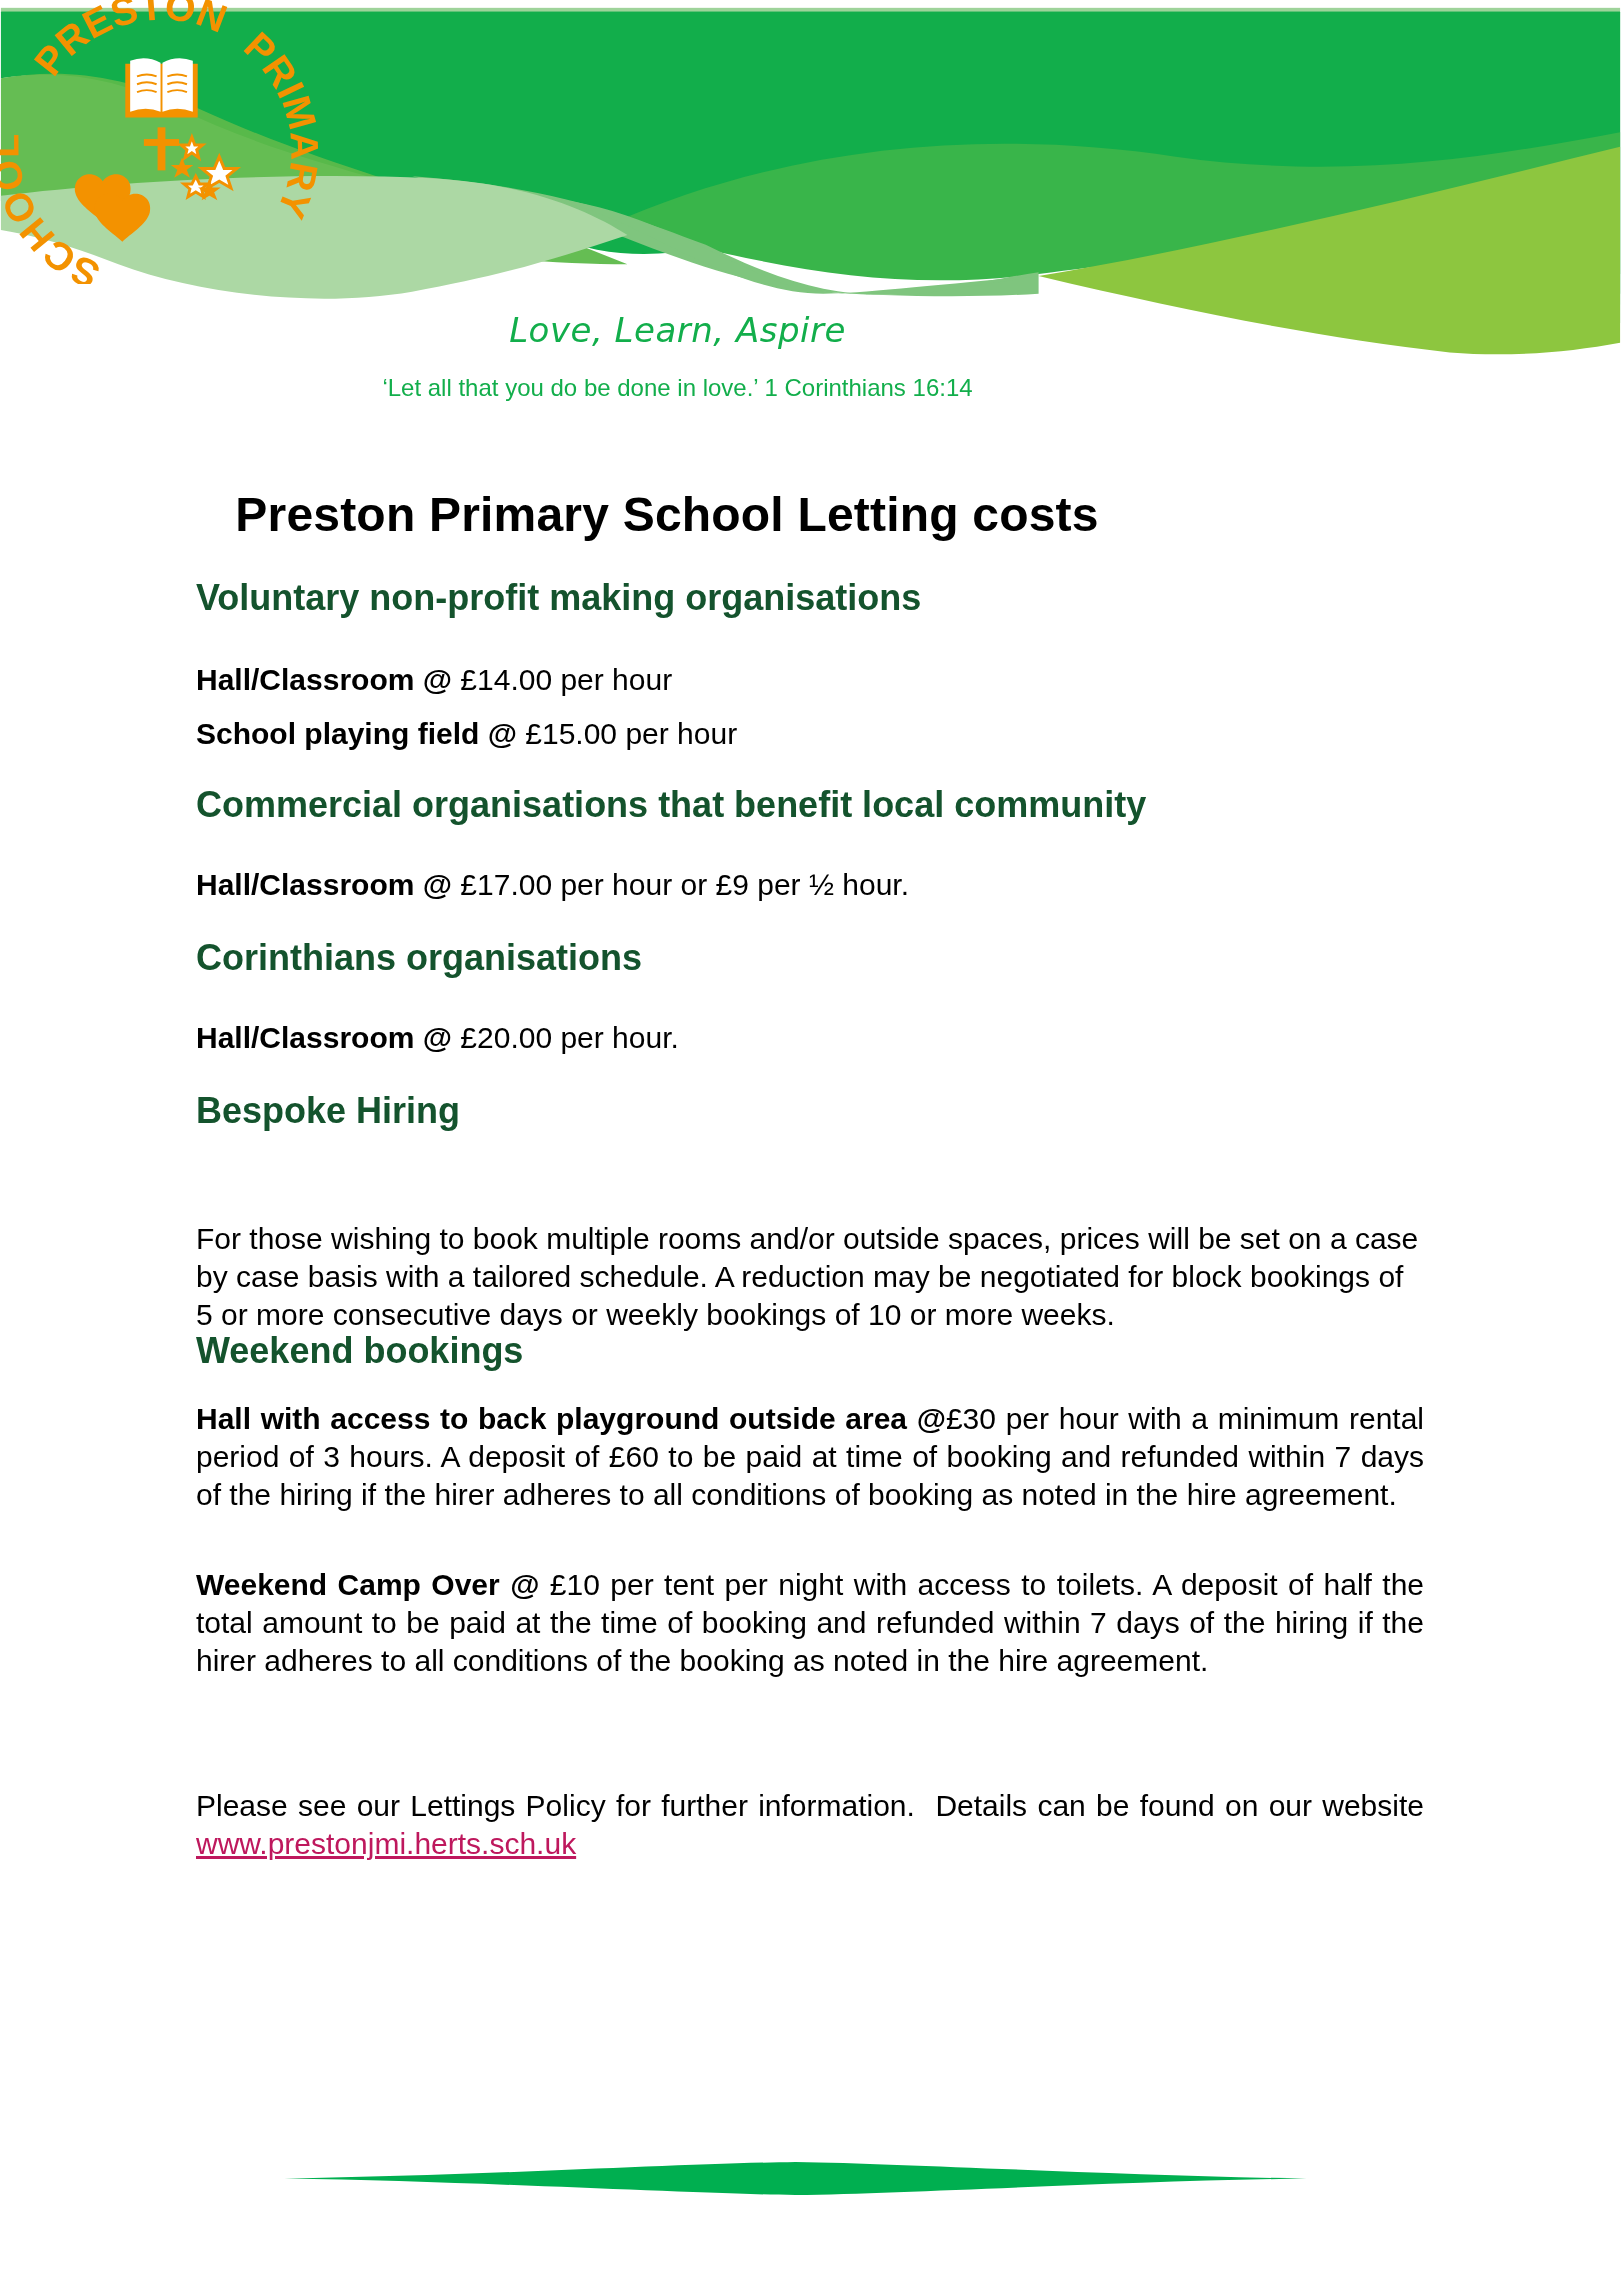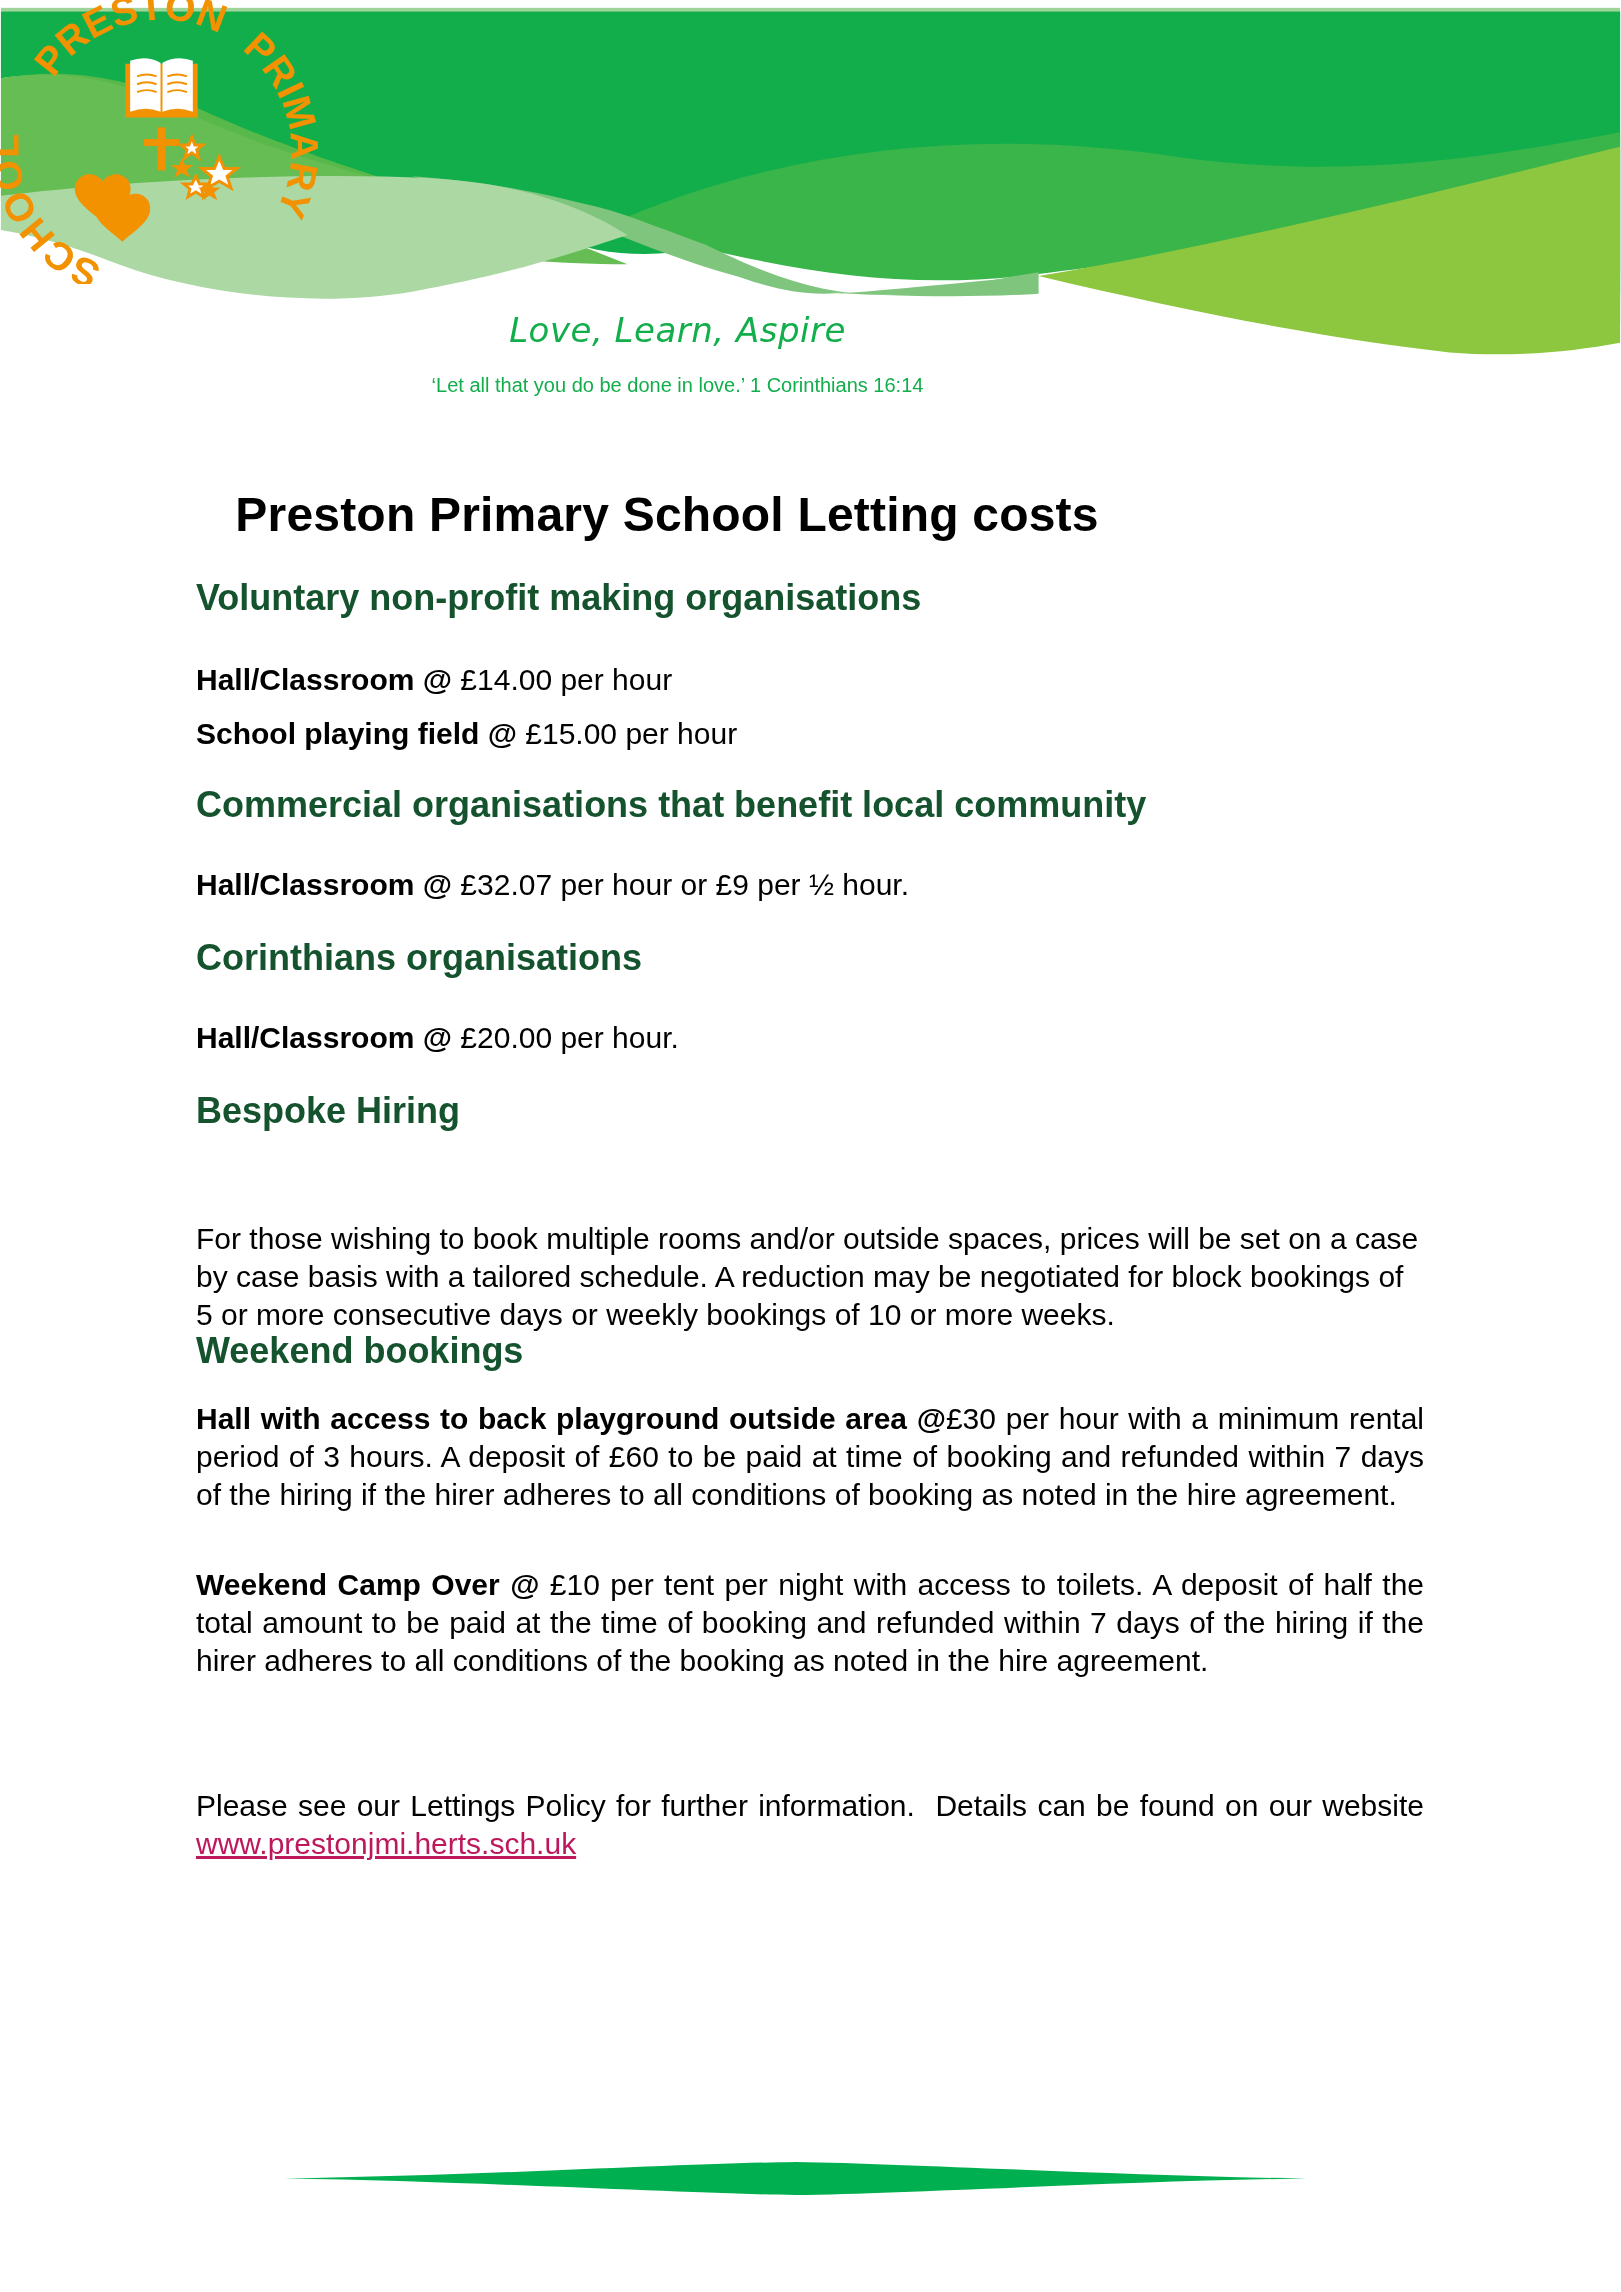--- a/index.html
+++ b/index.html
@@ -3,21 +3,21 @@
 <meta charset="utf-8">
 <style>
   html, body { margin:0; padding:0; background:#ffffff; }
   body { width:1621px; height:2293px; position:relative; overflow:hidden;
          font-family:"Liberation Sans", sans-serif; color:#000; }
   .header { position:absolute; left:0; top:0; width:1621px; height:372px; }
   .header svg { position:absolute; left:0; top:0; }
   .logo { position:absolute; left:116px; top:9.8px; width:323px; height:284px; }
   .motto { position:absolute; left:0; width:1355px; text-align:center; color:#12AE4B; }
   .motto-1 { top:310px; font-family:"DejaVu Sans", sans-serif; font-style:italic; font-size:34px; letter-spacing:0.5px; }
-  .motto-2 { top:374px; font-size:20px; }
+  .motto-2 { top:374px; font-size:24px; }
   .title { position:absolute; left:0; top:487px; width:1334px; text-align:center;
            font-size:48px; font-weight:bold; color:#000; letter-spacing:0.2px; }
   .content { position:absolute; left:196px; top:0; width:1228px; }
   .h { position:absolute; left:0; color:#14532d; font-weight:bold; font-size:36px; white-space:nowrap; }
   .p { position:absolute; left:0; font-size:30px; white-space:nowrap; line-height:37px; }
   .p b { font-weight:bold;text-align:right; }
   .para { position:absolute; left:0; width:1228px; font-size:30px; line-height:38px; text-align:justify; }
   .para.nojust { text-align:left; }
   .link { color:#be185d; text-decoration:underline; }
   .footer-line { position:absolute; left:282px; top:2159px; width:1027px; height:39px; }
@@ -91,21 +91,21 @@
 
 <div class="title">Preston Primary School Letting costs</div>
 
 <div class="content">
 
   <div class="h" style="top:577px;">Voluntary non-profit making organisations</div>
   <div class="p" style="top:661px;"><b>Hall/Classroom @</b><span> £14.00 per hour</span></div>
   <div class="p" style="top:715px;"><b>School playing field @</b><span> £15.00 per hour</span></div>
 
   <div class="h" style="top:784px;">Commercial organisations that benefit local community</div>
-  <div class="p" style="top:866px;"><b>Hall/Classroom @</b><span> £32.07 per hour or £9 per ½ hour.</span></div>
+  <div class="p" style="top:866px;"><b>Hall/Classroom @</b><span> £17.00 per hour or £9 per ½ hour.</span></div>
 
   <div class="h" style="top:937px;">Corinthians organisations</div>
   <div class="p" style="top:1019px;"><b>Hall/Classroom @</b><span> £20.00 per hour.</span></div>
 
   <div class="h" style="top:1090px;">Bespoke Hiring</div>
   <div class="para nojust" style="top:1172px;margin-top:48px;">For those wishing to book multiple rooms and/or outside spaces, prices will be set on a case by case basis with a tailored schedule. A reduction may be negotiated for block bookings of 5 or more consecutive days or weekly bookings of 10 or more weeks.</div>
 
   <div class="h" style="top:1330px;">Weekend bookings</div>
   <div class="para" style="top:1400px;"><b>Hall with access to back playground outside area @</b><span>£30 per hour with a minimum rental period of 3 hours. A deposit of £60 to be paid at time of booking and refunded within 7 days of the hiring if the hirer adheres to all conditions of booking as noted in the hire agreement.</span></div>
   <div class="para" style="top:1566px;"><b>Weekend Camp Over @</b><span> £10 per tent per night with access to toilets. A deposit of half the total amount to be paid at the time of booking and refunded within 7 days of the hiring if the hirer adheres to all conditions of the booking as noted in the hire agreement.</span></div>

